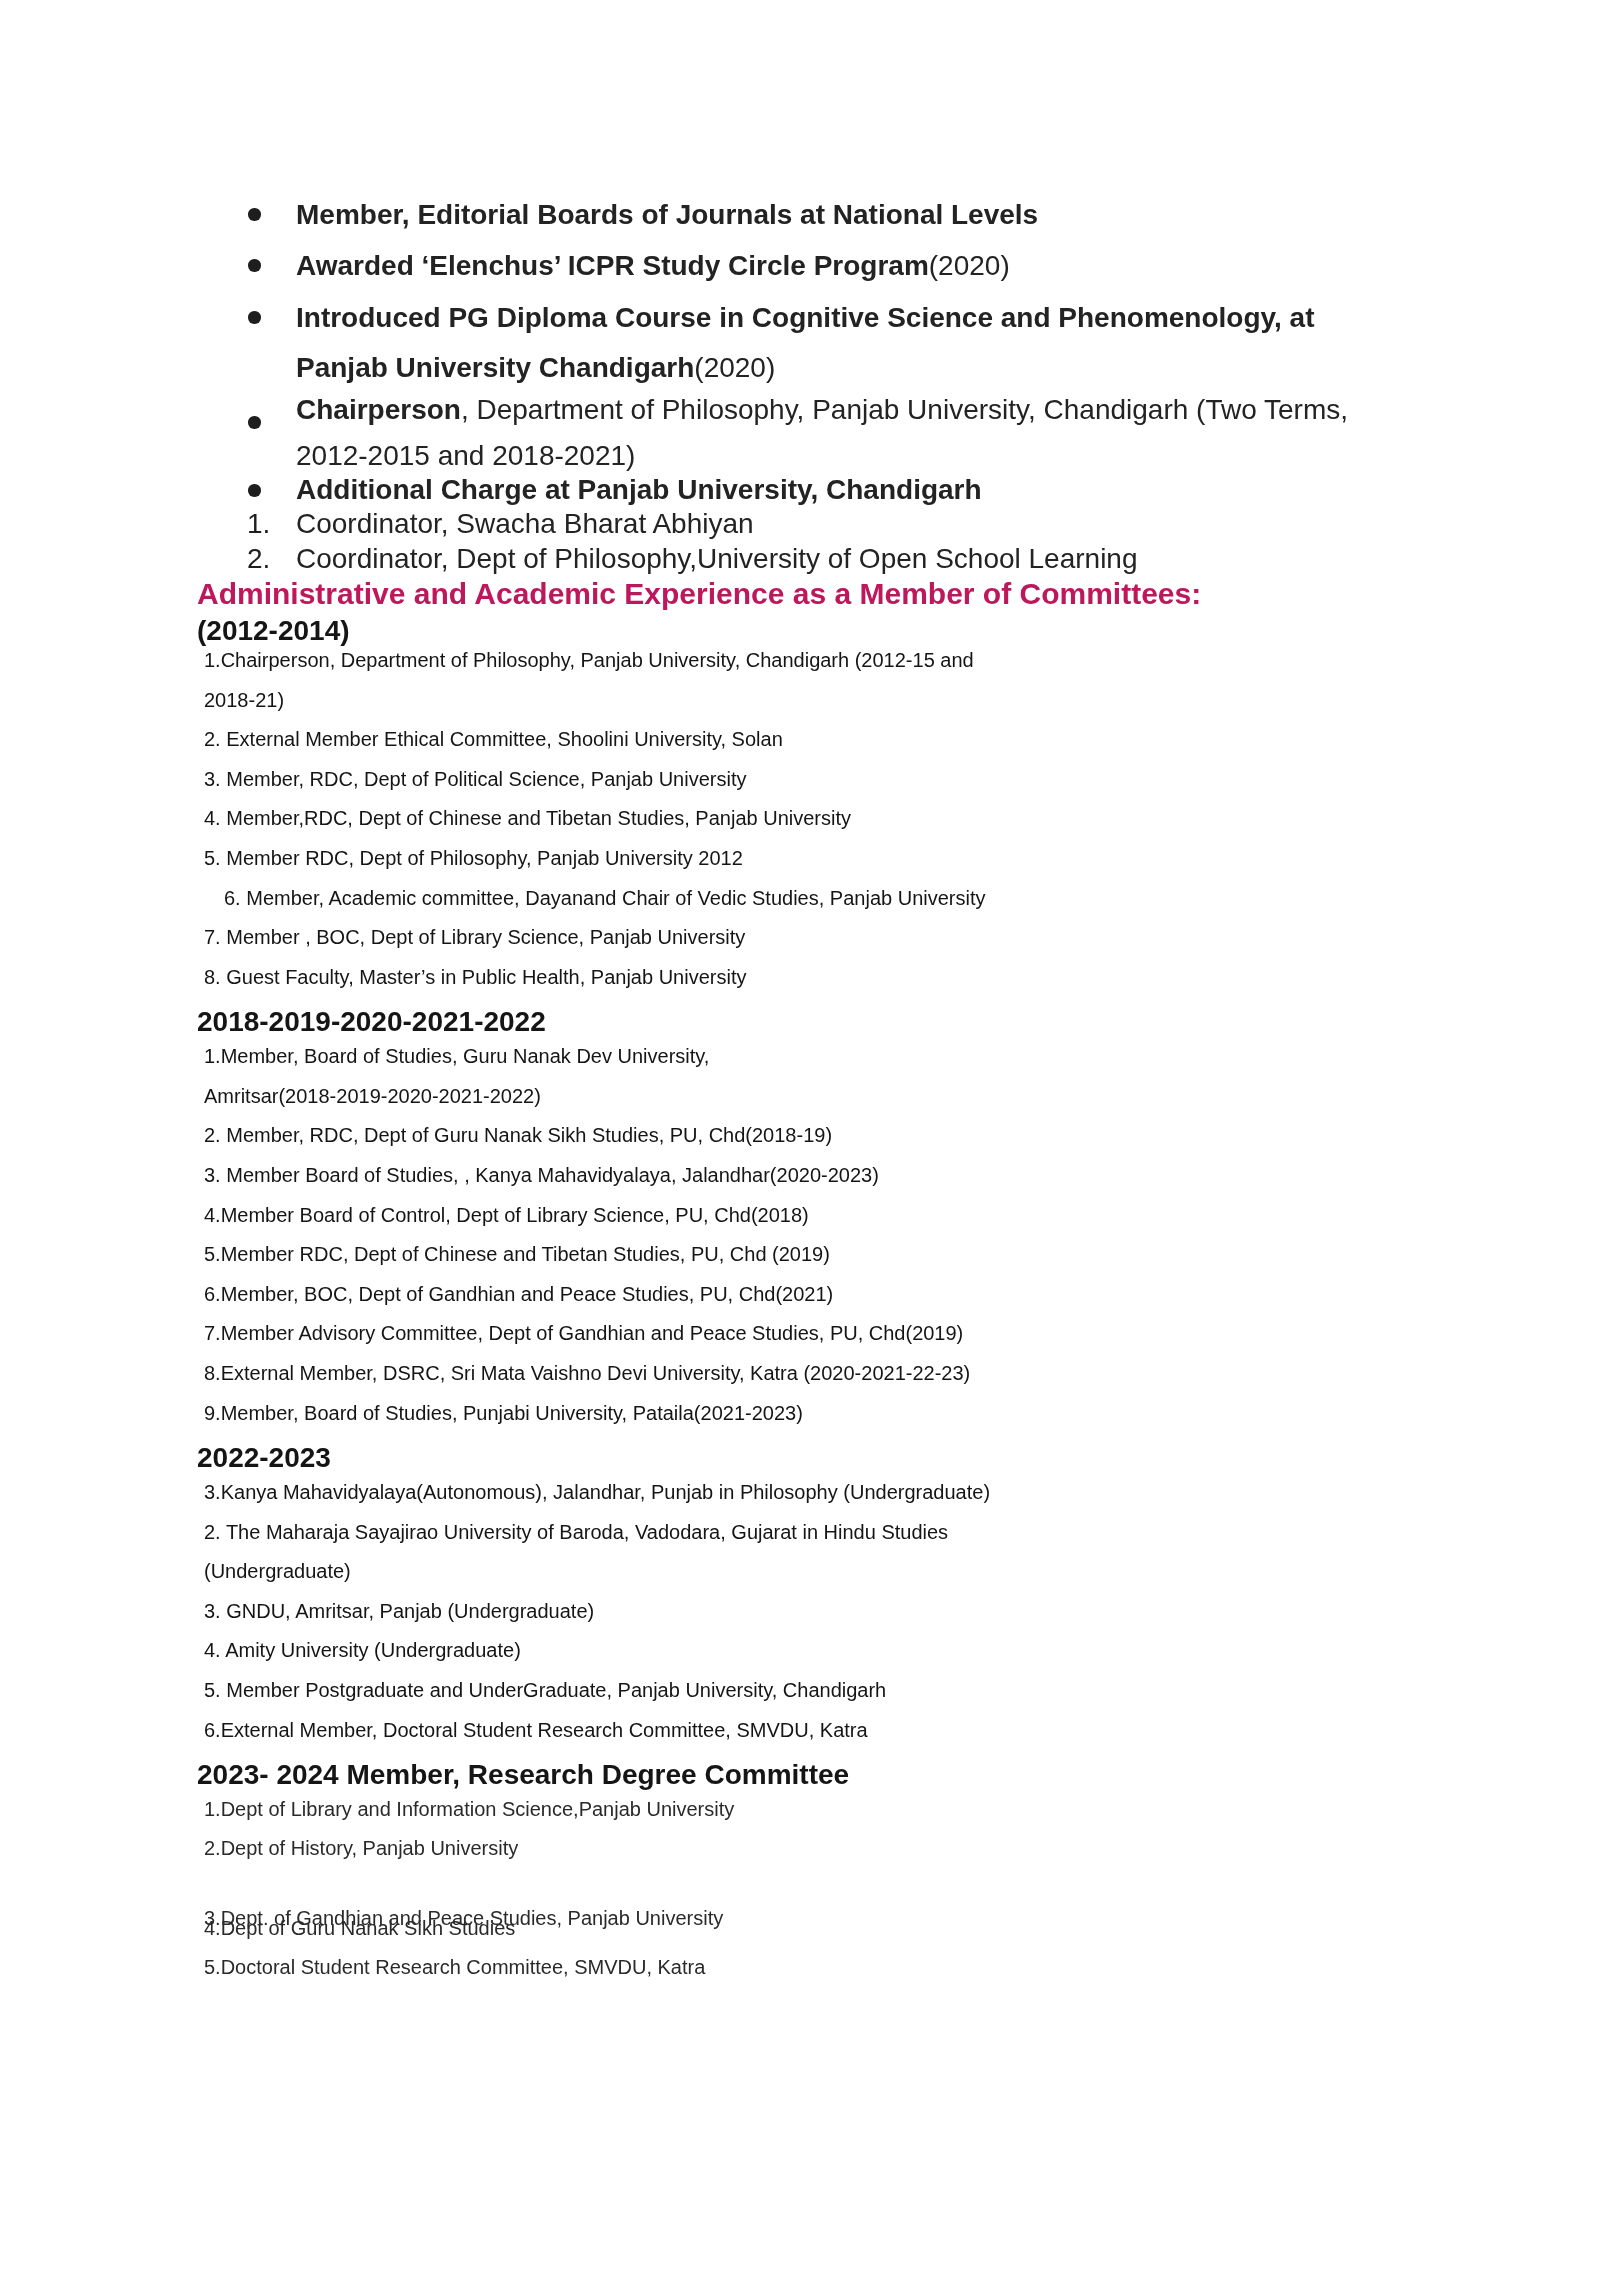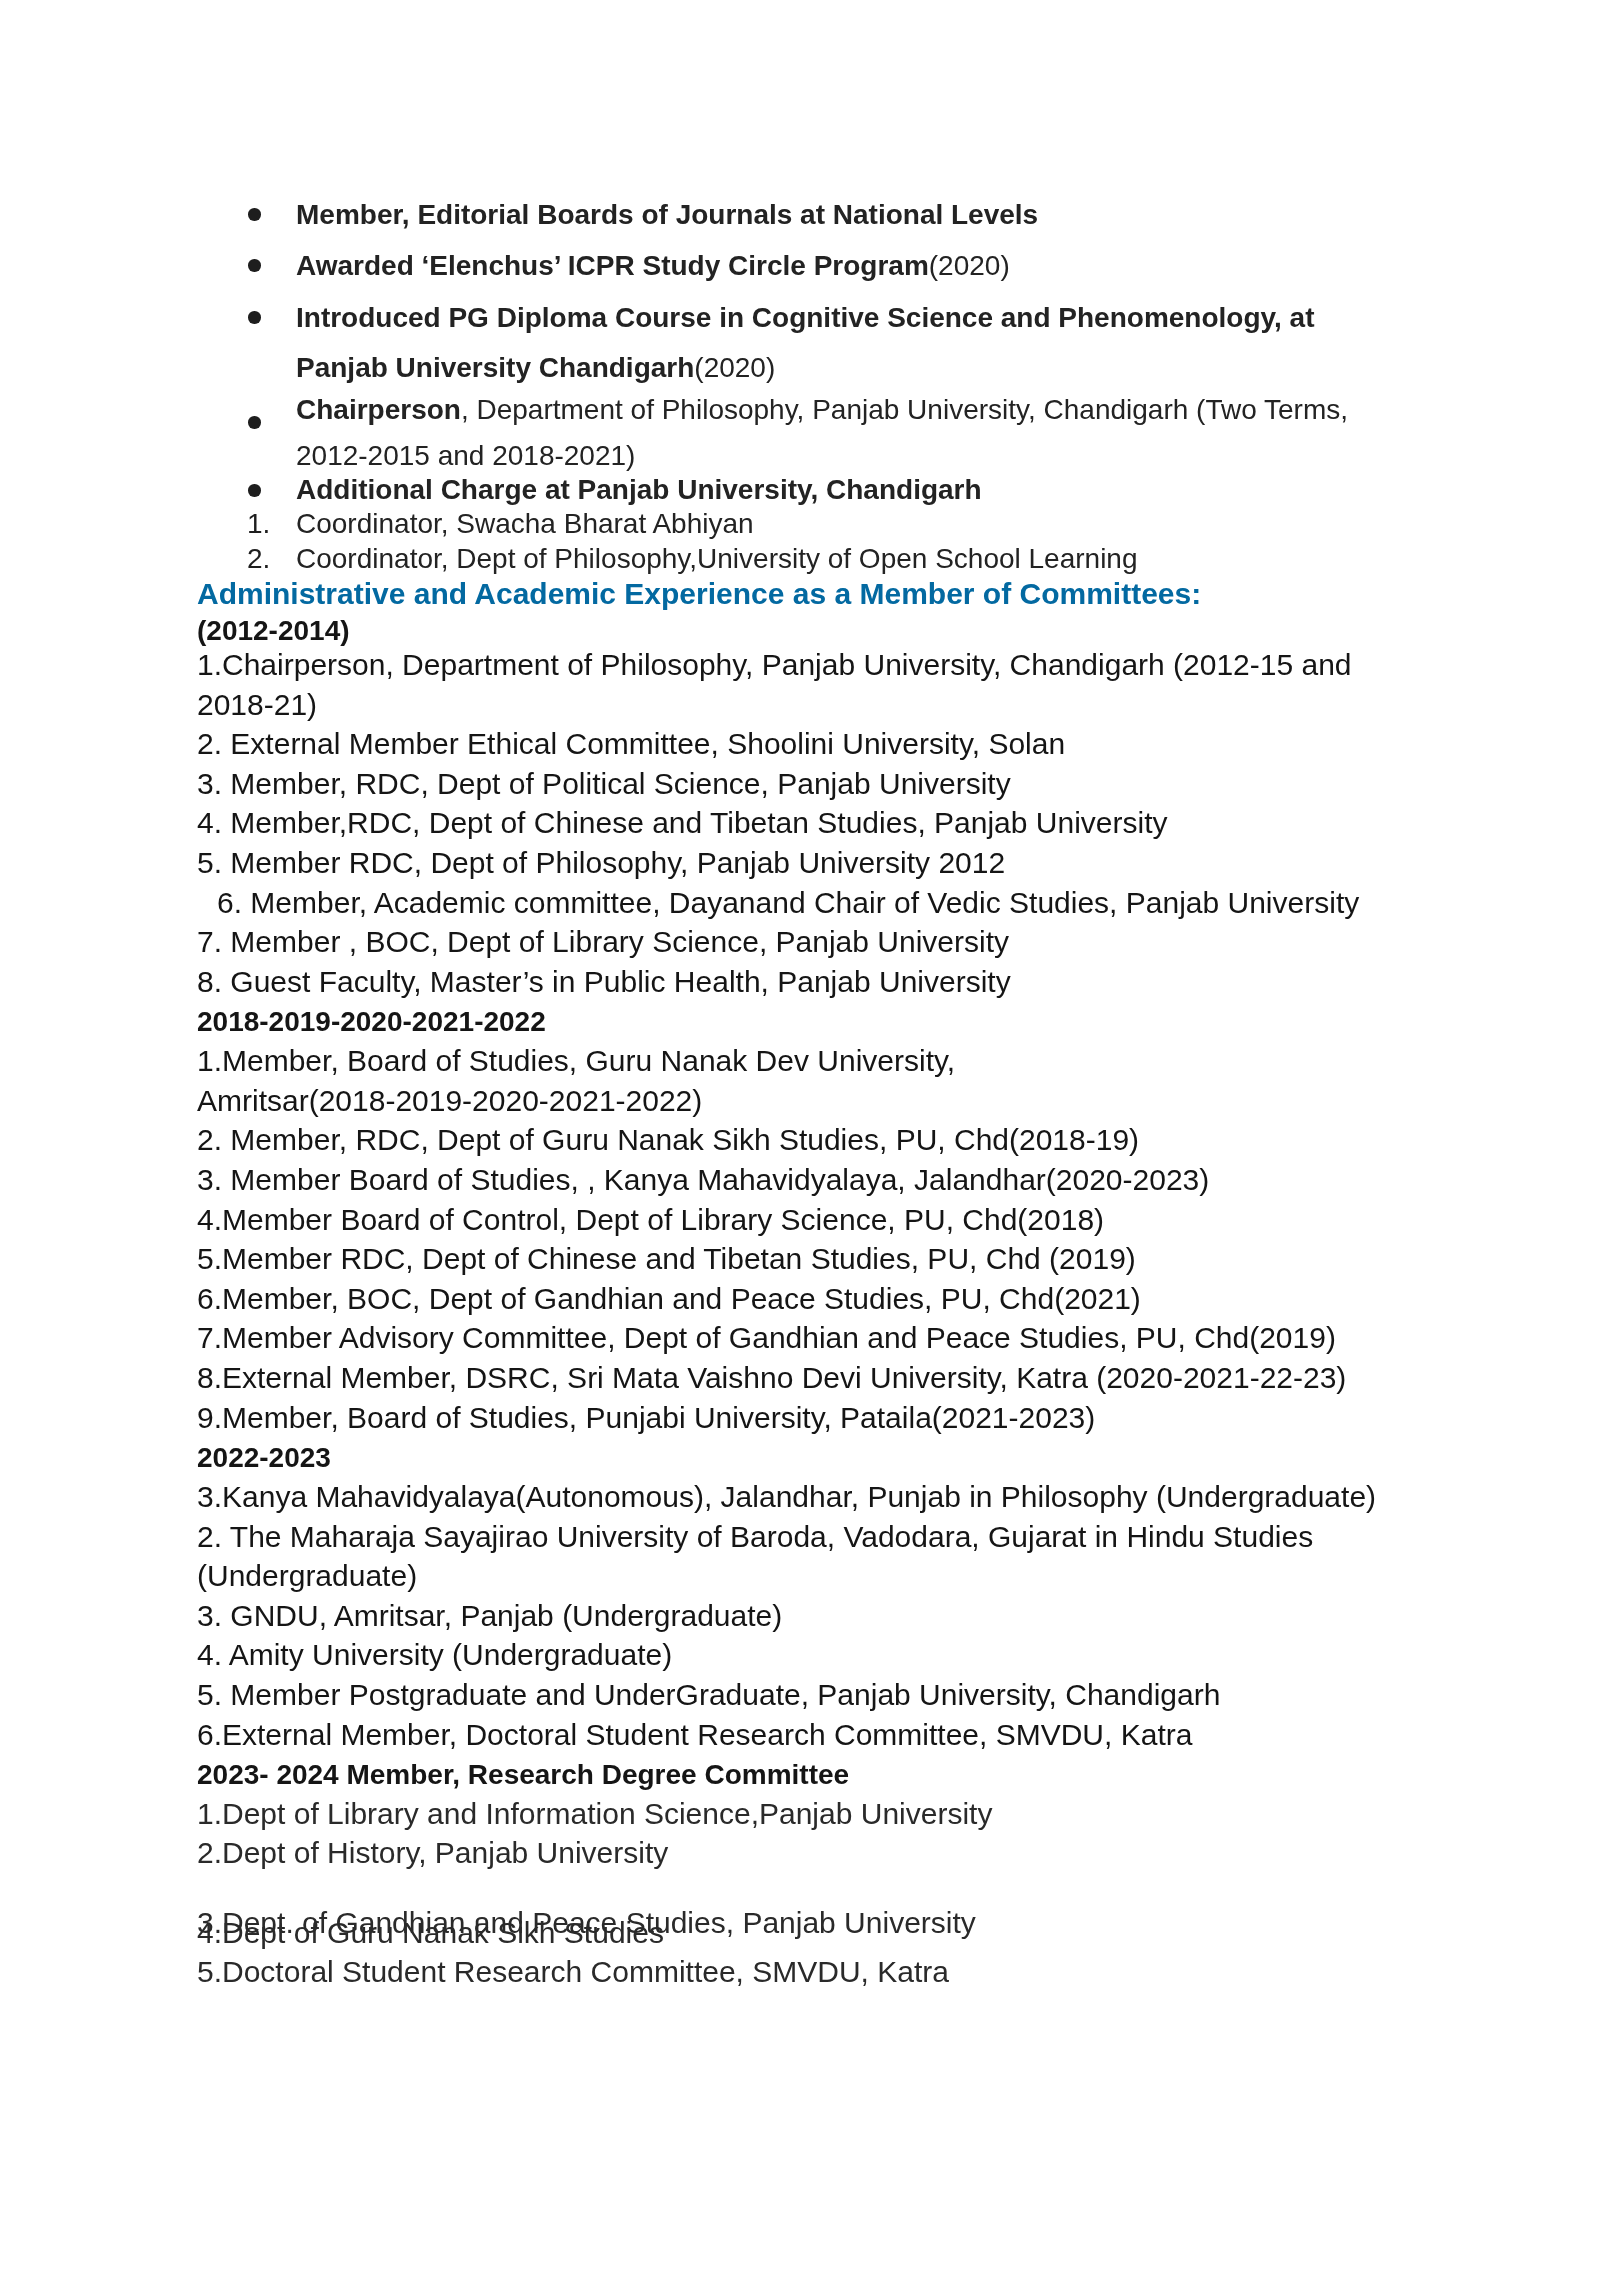--- a/index.html
+++ b/index.html
@@ -3,23 +3,23 @@
 <meta charset="utf-8">
 <style>
   html, body { margin: 0; padding: 0; background: #ffffff; }
   body { width: 1623px; height: 2293px; position: relative; overflow: hidden;
          font-family: "Liberation Sans", sans-serif; }
   .line { position: absolute; line-height: 1; white-space: nowrap; }
   .bul { font-size: 28px; color: #232323; left: 296px; }
   .bul-mark { position: absolute; left: 247px; font-size: 28px; line-height: 1; color: #1e1e1e; }
   .dot { position: absolute; width: 12.5px; height: 12.5px; border-radius: 50%; background: #1e1e1e; left: 248px; }
   .b { font-weight: bold; }
-  .body { font-size: 30px; color: #151515; left: 197px; }
+  .body { font-size: 20px; color: #151515; left: 204px; }
   .body.tail { color: #2a2a2a; }
-  .heading { font-size: 30px; font-weight: bold; color: #0369a1; left: 197px; }
+  .heading { font-size: 30px; font-weight: bold; color: #be185d; left: 197px; }
   .sub { font-size: 28px; font-weight: bold; color: #151515; left: 197px; }
 </style>
 </head>
 <body>
 
 <div class="dot" style="top:208px;"></div>
 <div class="line bul" style="top:201px;">
   <span class="b">Member, Editorial Boards of Journals at National Levels</span><span></span>
 </div>
 

